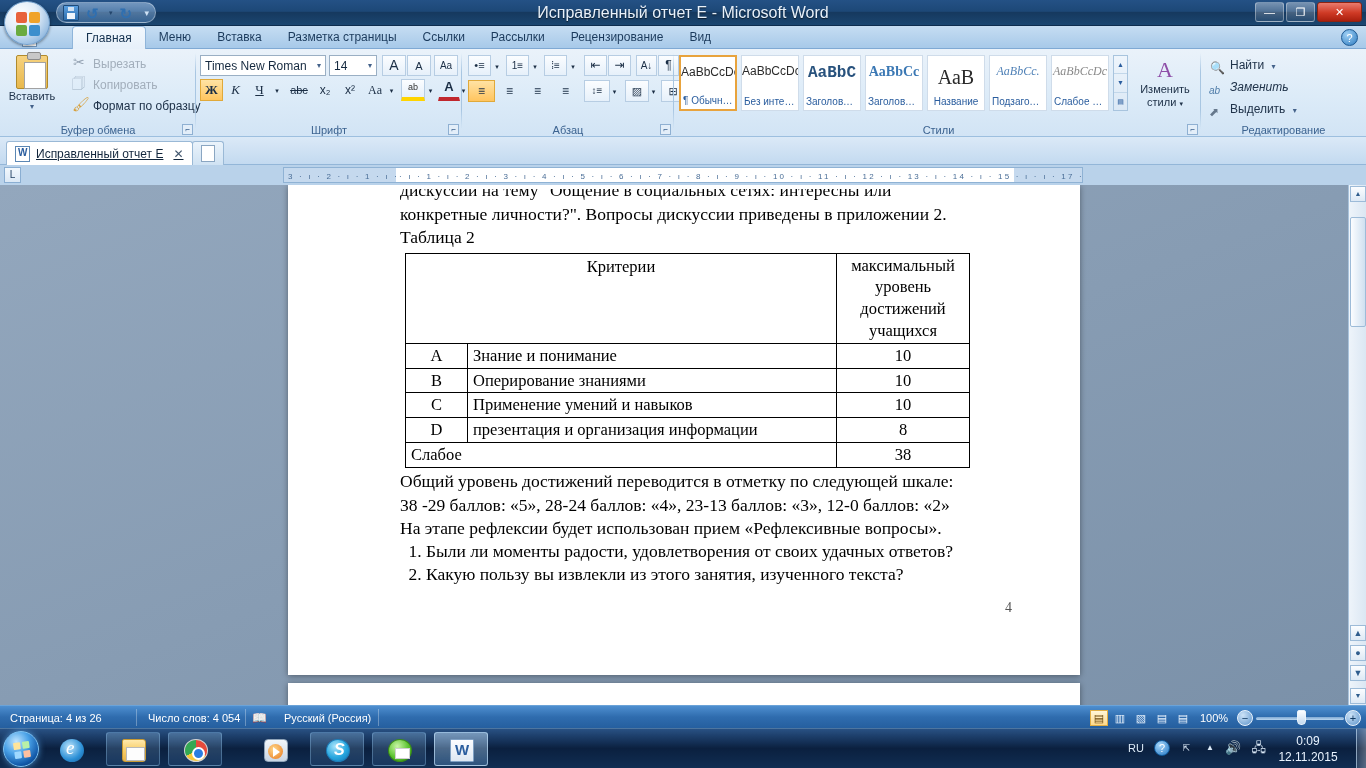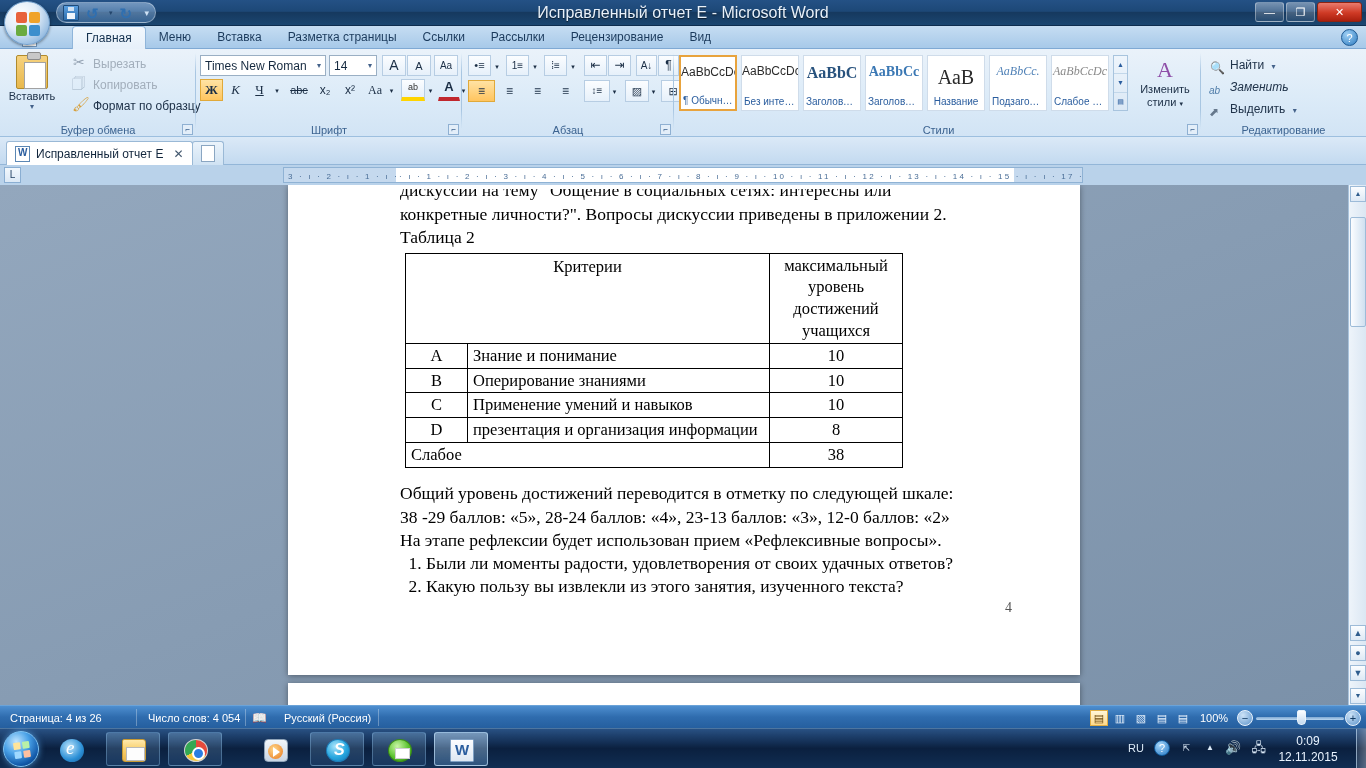--- a/index.html
+++ b/index.html
@@ -208,21 +208,21 @@
   
   .doctabs {
     position: absolute; top: 137px; left: 0; width: 1366px; height: 28px;
     background: linear-gradient(to bottom,#dbe9f7,#c3daf0);
     border-bottom: 1px solid #93b6d8;
   }
   .doctab {
     position: absolute; top: 4px; height: 24px; display: flex; align-items: center;
     gap: 6px; padding: 0 8px; font-size: 12px; color: #12263c;
     background: #fff; border: 1px solid #9ab9d6; border-bottom: none;
-    border-radius: 3px 3px 0 0; cursor: default;
+    border-radius: 3px 3px 0 0; cursor: default; text-decoration: underline;
   }
   .doctab.inactive { background: linear-gradient(to bottom,#eaf3fb,#cfe2f3); }
   .wicon {
     width: 15px; height: 16px; background: #fff; border: 1px solid #5b87b4;
     position: relative; flex: 0 0 auto;
   }
   .wicon::after {
     content: "W"; position: absolute; left: 2px; top: 0px;
     font-size: 10px; font-weight: bold; color: #2a5d9e;
   }
@@ -270,21 +270,21 @@
     position: absolute; left: 112px; top: 4px; width: 620px;
     font-family: "Liberation Serif", serif;
     font-size: 17.5px; color: #000; line-height: 1.33;
   }
   .clip-top { overflow: hidden; height: 14px; position: relative; }
   .clip-top span { position: relative; top: -10px; }
   .p { margin: 0; }
   .just { text-align: justify; text-align-last: justify; }
 
   table.crit {
-    border-collapse: collapse; width: 498px; margin: 3px 0 14px 5px;
+    border-collapse: collapse; width: 565px; margin: 3px 0 2px 5px;
     font-family: "Liberation Serif", serif; font-size: 16.5px;
   }
   table.crit td {
     border: 1px solid #000; padding: 1px 5px; vertical-align: top;
   }
   .c-letter { width: 62px; text-align: center; }
   .c-max { width: 133px; text-align: center; }
   .hdr-crit { text-align: center; height: 88px; vertical-align: top; padding-top: 2px !important; }
   .hdr-max { text-align: center; vertical-align: top; line-height: 1.32; }
   .num { text-align: center; }
@@ -609,21 +609,21 @@
     <div class="group" style="left:676px; width:525px;">
       <div class="stylecell sel" style="left:3px;">
         <div class="sc-sample">AaBbCcDc</div>
         <div class="sc-name">¶ Обычный</div>
       </div>
       <div class="stylecell" style="left:65px;">
         <div class="sc-sample">AaBbCcDc</div>
         <div class="sc-name">Без интер…</div>
       </div>
       <div class="stylecell" style="left:127px;">
-        <div class="sc-sample" style="font-family:Liberation Serif, serif; font-weight:bold; font-size:16px; color:#28527d;">AaBbC</div>
+        <div class="sc-sample" style="font-family:Liberation Mono, monospace; font-weight:bold; font-size:16px; color:#28527d;">AaBbC</div>
         <div class="sc-name">Заголово…</div>
       </div>
       <div class="stylecell" style="left:189px;">
         <div class="sc-sample" style="font-family:'Liberation Serif',serif; font-weight:bold; font-size:14px; color:#3b78b4;">AaBbCc</div>
         <div class="sc-name">Заголово…</div>
       </div>
       <div class="stylecell" style="left:251px;">
         <div class="sc-sample" style="font-family:'Liberation Serif',serif; font-size:20px; margin-top:10px;">АаВ</div>
         <div class="sc-name">Название</div>
       </div>

